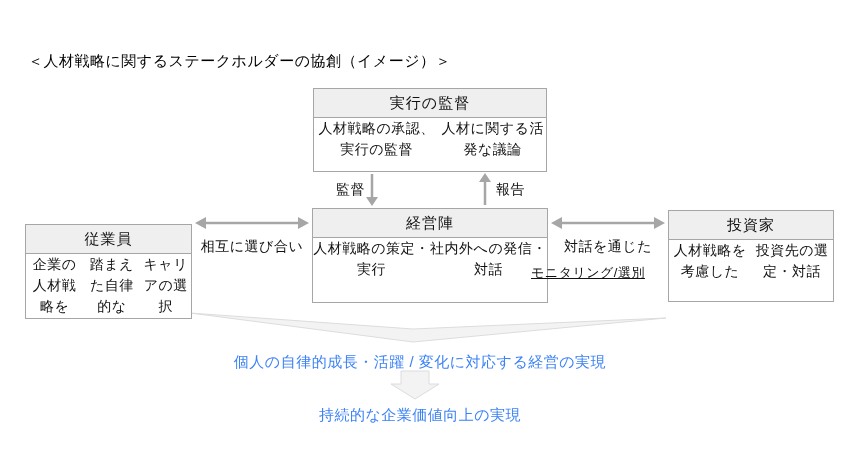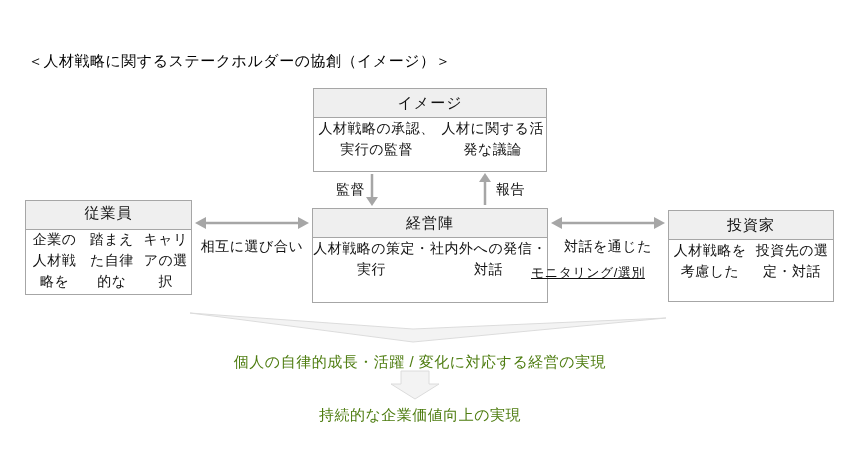--- a/index.html
+++ b/index.html
@@ -20,35 +20,35 @@
     text-align:center;font-size:15px;letter-spacing:1px;
     height:28px;line-height:28px;color:#111;
   }
   .box .bd{
     text-align:center;font-size:14px;letter-spacing:0.5px;color:#111;
     display:flex;flex-direction:row;justify-content:center;
   }
   .box .bd div{line-height:21px;}
   #box-board{left:313px;top:88px;width:234px;height:84px;}
   #box-board .bd{height:55px;}
-  #box-employees{left:25px;top:200px;width:167px;height:95px;font-family:Liberation Mono, monospace;}
+  #box-employees{left:25px;top:224px;width:167px;height:95px;}
   #box-employees .bd{height:66px;}
   #box-management{left:312px;top:208px;width:236px;height:95px;}
   #box-management .bd{height:66px;}
   #box-investors{left:668px;top:210px;width:166px;height:92px;}
   #box-investors .bd{height:63px;}
   .lbl{position:absolute;font-size:14px;letter-spacing:0.5px;color:#111;white-space:nowrap;}
   #lbl-supervision{left:325px;top:181px;width:40px;text-align:right;}
   #lbl-report{left:496px;top:181px;width:40px;text-align:left;}
   .gap-lbl{position:absolute;text-align:center;font-size:14px;letter-spacing:0.5px;white-space:nowrap;}
   #gap-left-1{left:192px;top:238px;width:120px;}
   #gap-left-2{left:192px;top:264px;width:120px;}
   #gap-right-1{left:548px;top:238px;width:120px;}
   #gap-right-2{left:524px;top:264px;width:128px;font-size:13px;text-decoration:underline;}
-  .outcome{position:absolute;left:130px;width:580px;text-align:center;font-size:15px;letter-spacing:0.5px;color:#4d7c0f;white-space:nowrap;}
+  .outcome{position:absolute;left:130px;width:580px;text-align:center;font-size:15px;letter-spacing:0.5px;color:#3b82f6;white-space:nowrap;}
   #outcome-1{top:353px;}
   #outcome-2{top:406px;}
   svg.overlay{position:absolute;left:0;top:0;pointer-events:none;}
 </style>
 </head>
 <body>
 
 <div class="canvas">
 
   <div class="title">＜人材戦略に関するステークホルダーの協創（イメージ）＞</div>
@@ -76,21 +76,21 @@
       <polygon points="562,217 562,229 551,223" fill="#a6a6a6"></polygon>
       <polygon points="654,217 654,229 665,223" fill="#a6a6a6"></polygon>
     </g>
 
     <polygon points="190,313 413,329 666,318 413,342" fill="#f3f3f3" stroke="#dcdcdc" stroke-width="1"></polygon>
 
     <polygon points="401,371 429,371 429,384 439,384 415,399 391,384 401,384" fill="#f3f3f3" stroke="#dcdcdc" stroke-width="1"></polygon>
   </svg>
 
   <div class="box" id="box-board">
-    <div class="hdr">イメージ</div>
+    <div class="hdr">実行の監督</div>
     <div class="bd">
       <div>人材戦略の承認、実行の監督</div>
       <div>人材に関する活発な議論</div>
     </div>
   </div>
 
   <div class="box" id="box-employees">
     <div class="hdr">従業員</div>
     <div class="bd">
       <div>企業の人材戦略を</div>

